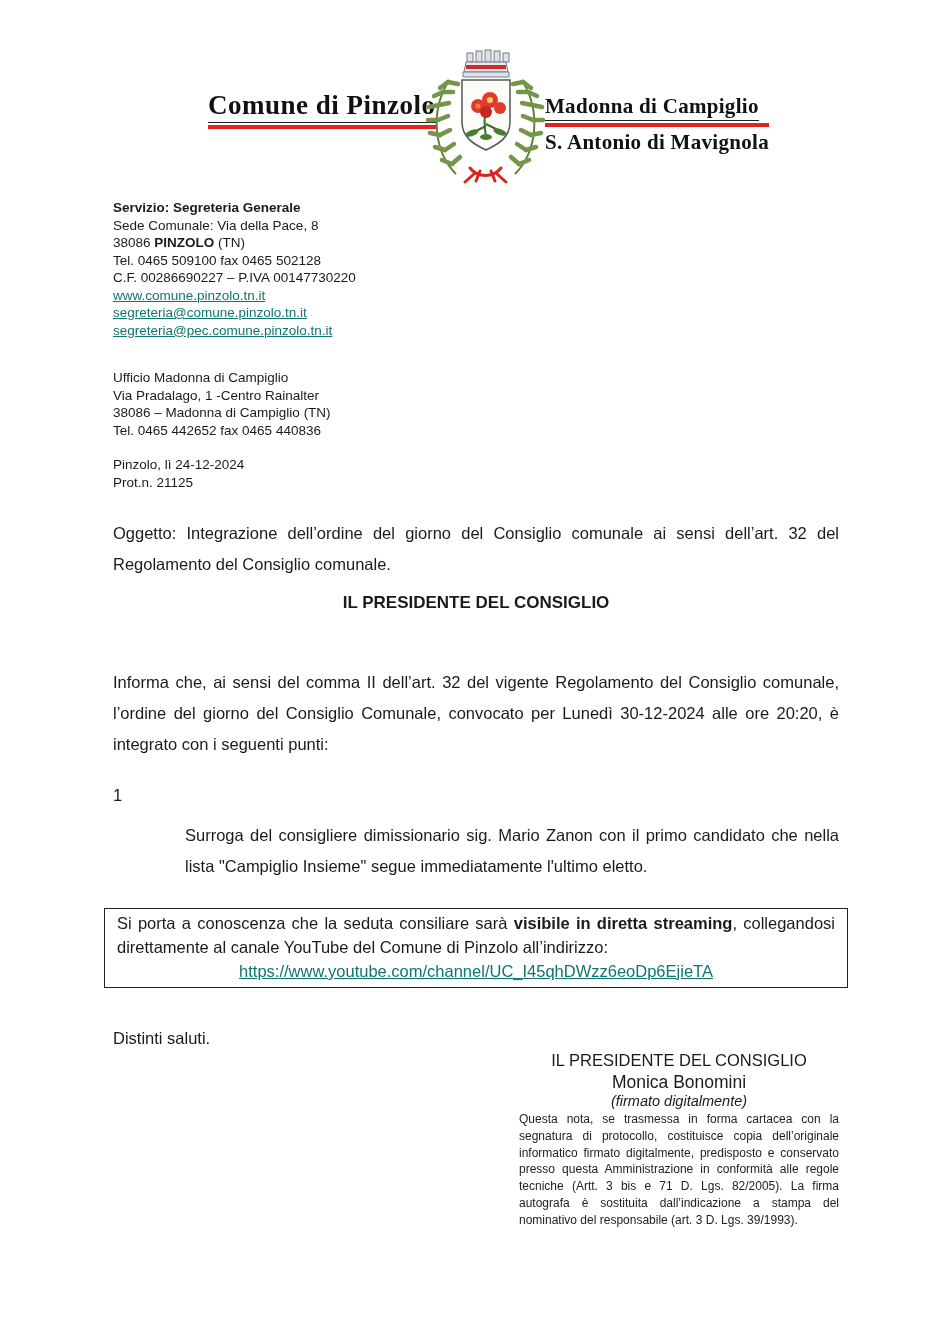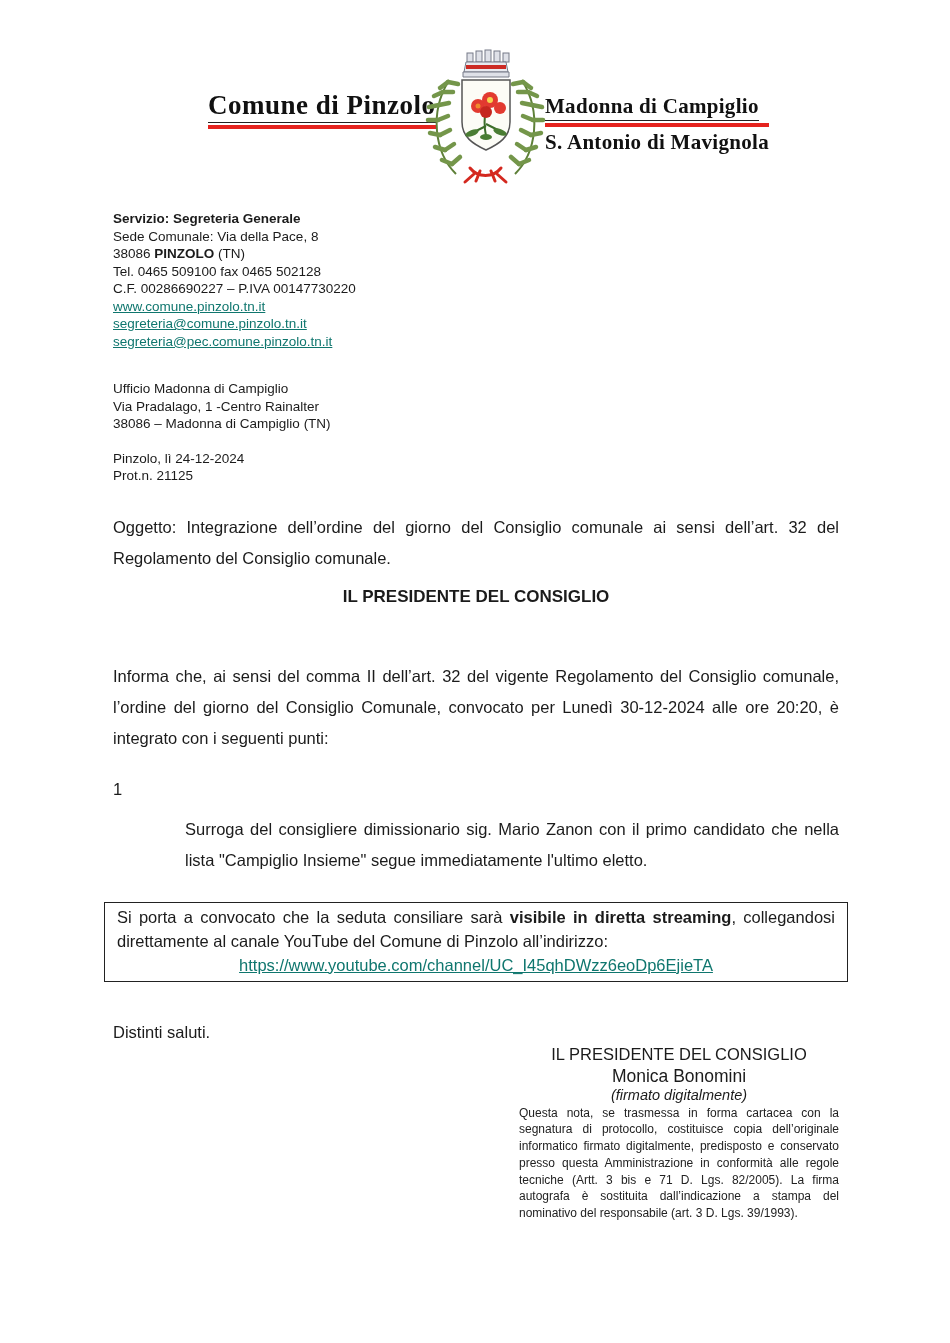--- a/index.html
+++ b/index.html
@@ -17,21 +17,21 @@
   }
   .brand-left .brand-title{font-size:27px;letter-spacing:.5px;}
   .brand-right .brand-title{font-size:21px;letter-spacing:.3px;}
   .red-bar{height:4px;margin-top:2px;}
   .brand-sub{
     font-family:"Liberation Serif","DejaVu Serif",serif;font-weight:bold;
     font-size:21px;color:#111;margin-top:3px;letter-spacing:.3px;
   }
   .crest{position:absolute;left:422px;top:40px;width:127px;height:147px;}
   
-  .main{position:absolute;top:210px;left:113px;width:726px;}
+  .main{position:absolute;top:199px;left:113px;width:726px;}
   .addr p,.office p,.dateline p{margin:0;font-size:13.5px;line-height:17.5px;}
   .office{margin-top:30px;}
   .dateline{margin-top:17px;}
   .doc-link{color:#0f766e;text-decoration:underline;cursor:pointer;}
   .subject{margin:27px 0 12px 0;font-size:16.5px;line-height:31px;text-align:justify;}
   .heading{margin:3px 0 0 0;font-size:17px;line-height:22px;font-weight:bold;text-align:center;}
   .bodypar{margin:53px 0 0 0;font-size:16.5px;line-height:31px;text-align:justify;}
   .item{display:flex;margin-top:20px;font-size:16.5px;line-height:31px;}
   .item .num{width:72px;flex:none;}
   .item .txt{flex:1;text-align:justify;margin-top:40px;}
@@ -153,40 +153,41 @@
       <p>C.F. 00286690227 – P.IVA 00147730220</p>
       <p><a class="doc-link">www.comune.pinzolo.tn.it</a></p>
       <p><a class="doc-link">segreteria@comune.pinzolo.tn.it</a></p>
       <p><a class="doc-link">segreteria@pec.comune.pinzolo.tn.it</a></p>
     </div>
 
     <div class="office">
       <p>Ufficio Madonna di Campiglio</p>
       <p>Via Pradalago, 1 -Centro Rainalter</p>
       <p>38086 – Madonna di Campiglio (TN)</p>
+      <p>Tel. 0465 442652 fax 0465 440836</p>
     </div>
 
     <div class="dateline">
       <p>Pinzolo, lì 24-12-2024</p>
       <p>Prot.n. 21125</p>
     </div>
 
     <p class="subject">Oggetto: Integrazione dell’ordine del giorno del Consiglio comunale ai sensi dell’art. 32 del Regolamento del Consiglio comunale.</p>
 
     <p class="heading">IL PRESIDENTE DEL CONSIGLIO</p>
 
     <p class="bodypar">Informa che, ai sensi del comma II dell’art. 32 del vigente Regolamento del Consiglio comunale, l’ordine del giorno del Consiglio Comunale, convocato per Lunedì 30-12-2024 alle ore 20:20, è integrato con i seguenti punti:</p>
 
     <div class="item">
       <span class="num">1</span>
       <span class="txt">Surroga del consigliere dimissionario sig. Mario Zanon con il primo candidato che nella lista "Campiglio Insieme" segue immediatamente l'ultimo eletto.</span>
     </div>
 
     <div class="stream-box">
-      <p><span>Si porta a convocato che la seduta consiliare sarà </span><b>visibile in diretta streaming</b><span>, collegandosi direttamente al canale YouTube del Comune di Pinzolo all’indirizzo:</span></p>
+      <p><span>Si porta a conoscenza che la seduta consiliare sarà </span><b>visibile in diretta streaming</b><span>, collegandosi direttamente al canale YouTube del Comune di Pinzolo all’indirizzo:</span></p>
       <p class="linkline"><a class="doc-link">https://www.youtube.com/channel/UC_I45qhDWzz6eoDp6EjieTA</a></p>
     </div>
 
     <p class="salutation">Distinti saluti.</p>
 
     <div class="sig">
       <p class="sig-title">IL PRESIDENTE DEL CONSIGLIO</p>
       <p class="sig-name">Monica Bonomini</p>
       <p class="sig-note">(firmato digitalmente)</p>
       <p class="fine-print">Questa nota, se trasmessa in forma cartacea con la segnatura di protocollo, costituisce copia dell’originale informatico firmato digitalmente, predisposto e conservato presso questa Amministrazione in conformità alle regole tecniche (Artt. 3 bis e 71 D. Lgs. 82/2005). La firma autografa è sostituita dall’indicazione a stampa del nominativo del responsabile (art. 3 D. Lgs. 39/1993).</p>

